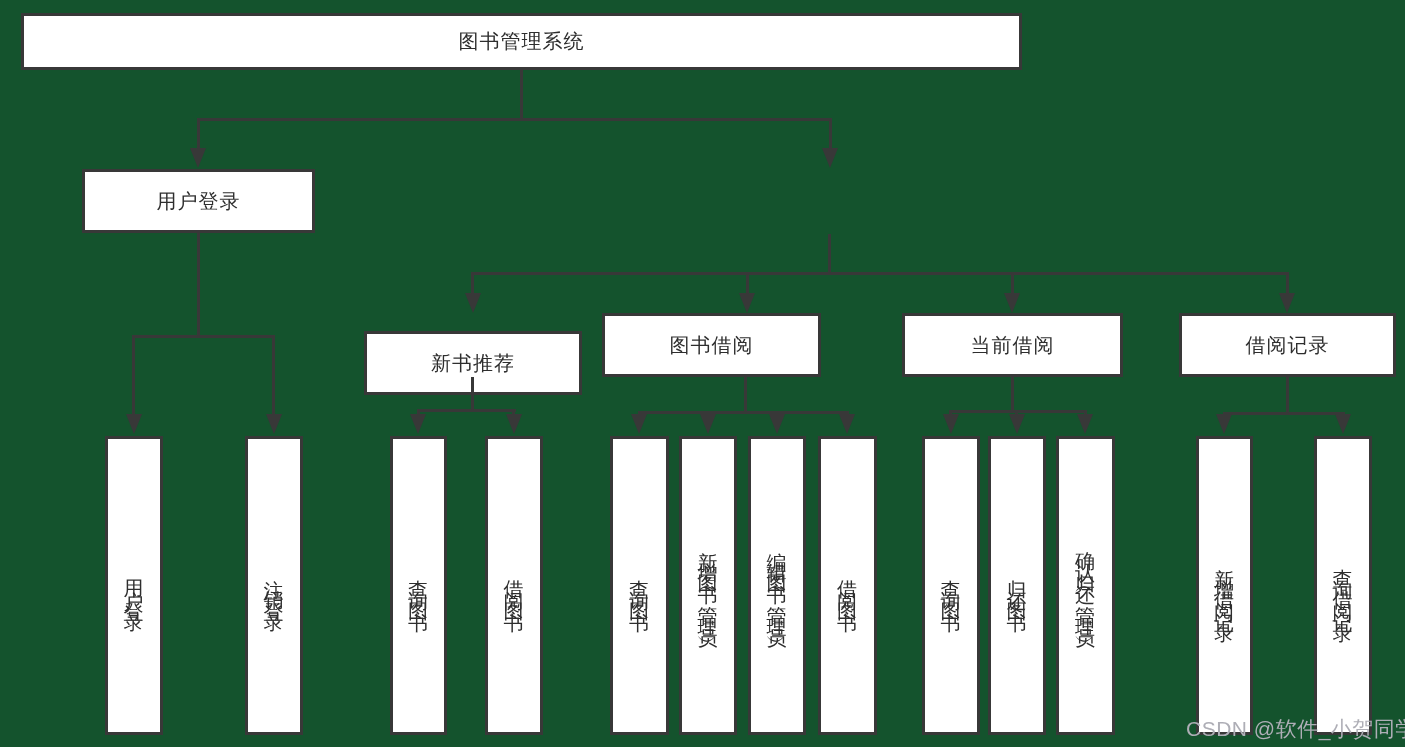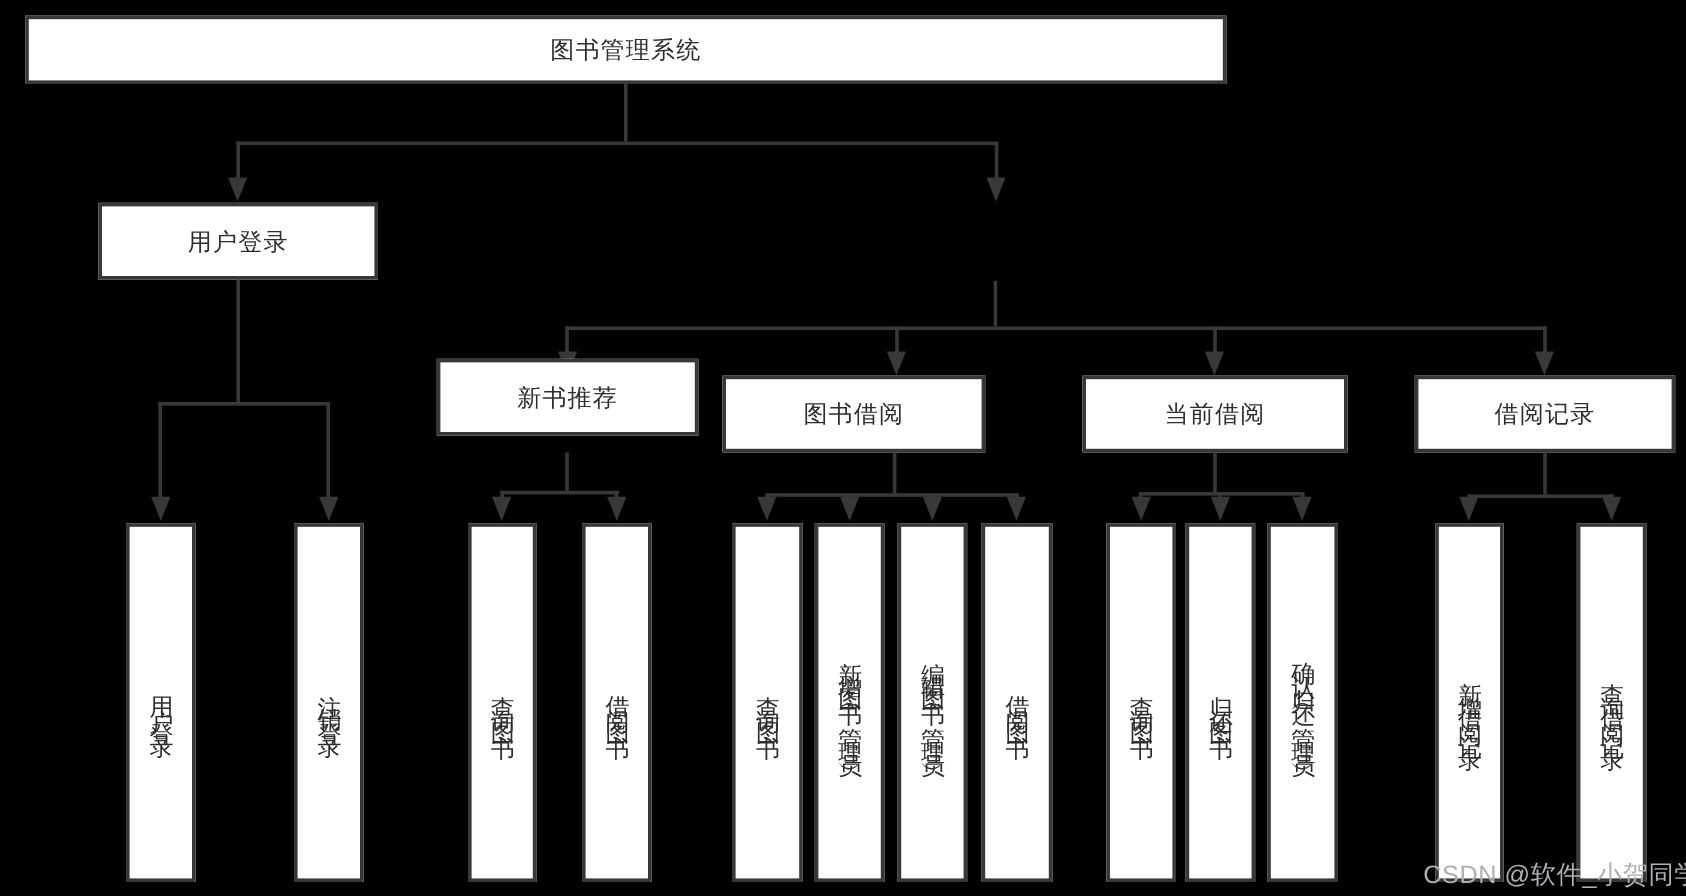--- a/index.html
+++ b/index.html
@@ -1,19 +1,19 @@
 <!DOCTYPE html>
 <html><head>
 <meta charset="utf-8">
 <style>
   html,body{margin:0;padding:0;background:#ffffff;}
   #stage{
     position:relative;
     width:1405px;height:747px;
-    background:#000000;
+    background:#14532d;
     font-family:"Liberation Sans","DejaVu Sans",sans-serif;
     overflow:hidden;
   }
   .box{
     position:absolute;
     box-sizing:border-box;
     border:3px solid #383838;
     background:#ffffff;
     display:flex;
     align-items:center;
@@ -83,21 +83,21 @@
     <div class="vl" style="left:471px;top:272px;width:3px;height:24px"></div>
     <div class="arrow" style="left:465px;top:293px"></div>
     <div class="vl" style="left:746px;top:272px;width:3px;height:24px"></div>
     <div class="arrow" style="left:739px;top:293px"></div>
     <div class="vl" style="left:1011px;top:272px;width:3px;height:24px"></div>
     <div class="arrow" style="left:1004px;top:293px"></div>
     <div class="vl" style="left:1286px;top:272px;width:3px;height:24px"></div>
     <div class="arrow" style="left:1279px;top:293px"></div>
   </div>
 
-  <div class="box" style="left:364px;top:299px;width:218px;height:64px">
+  <div class="box" style="left:364px;top:331px;width:218px;height:64px">
     <span>新书推荐</span>
   </div>
   <div class="box" style="left:602px;top:313px;width:219px;height:64px">
     <span>图书借阅</span>
   </div>
   <div class="box" style="left:1179px;top:313px;width:217px;height:64px">
     <span>借阅记录</span>
   </div>
   <div class="box" style="left:902px;top:313px;width:221px;height:64px">
     <span>当前借阅</span>

